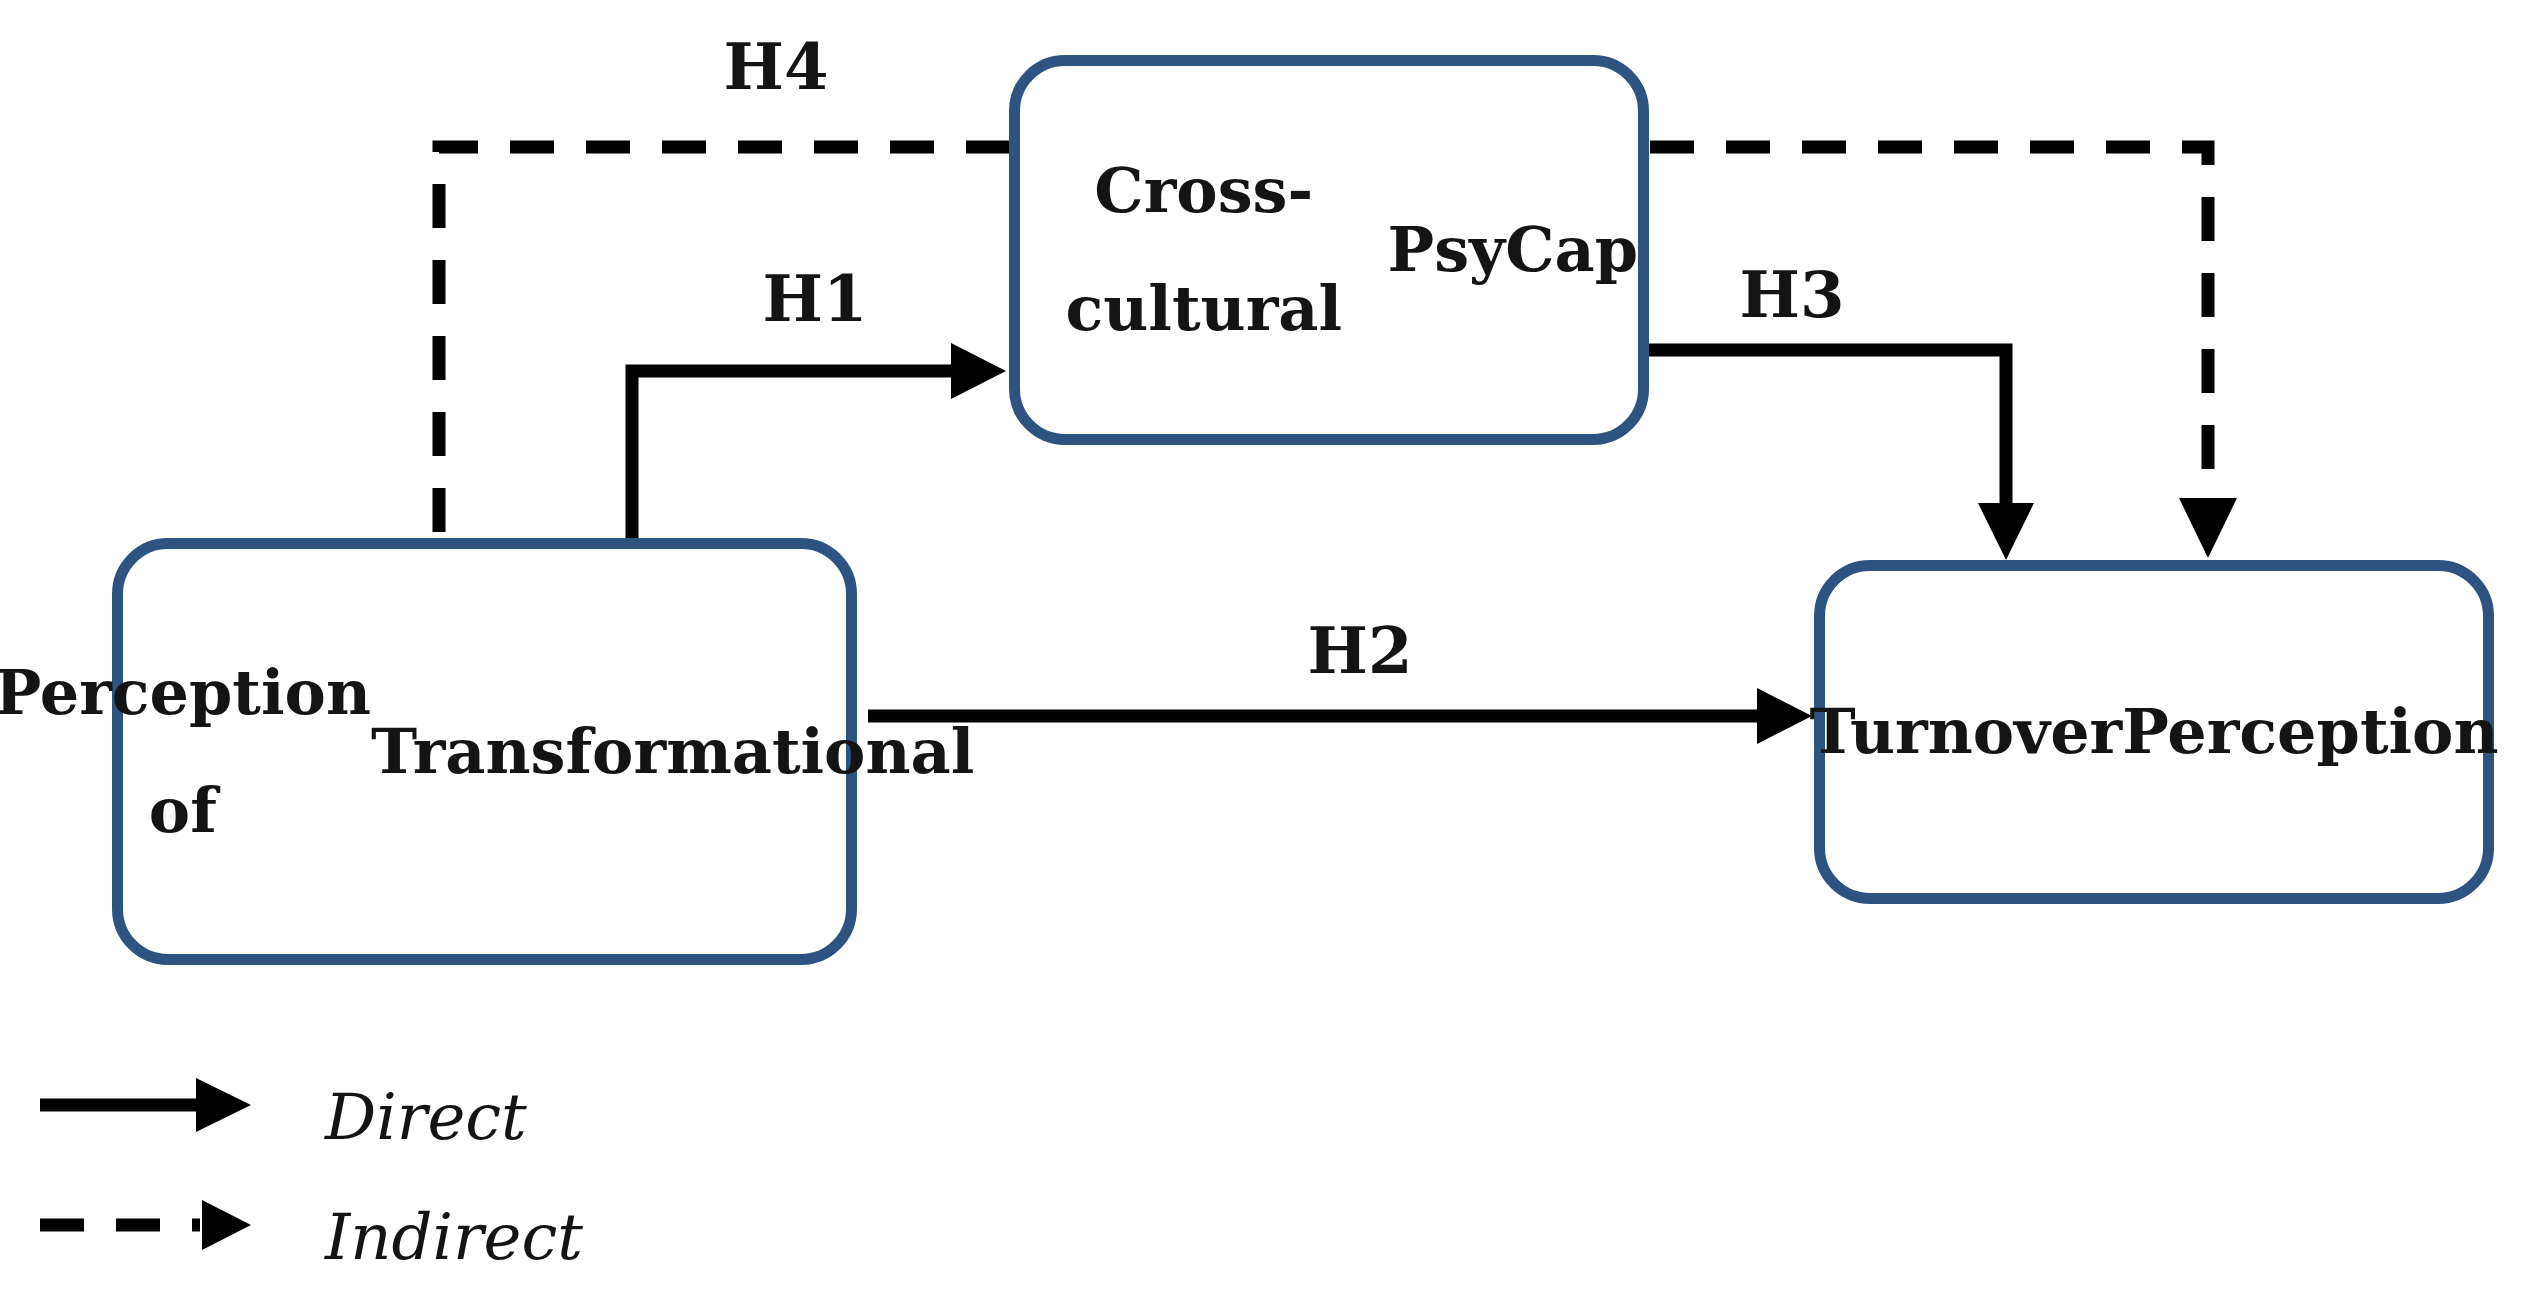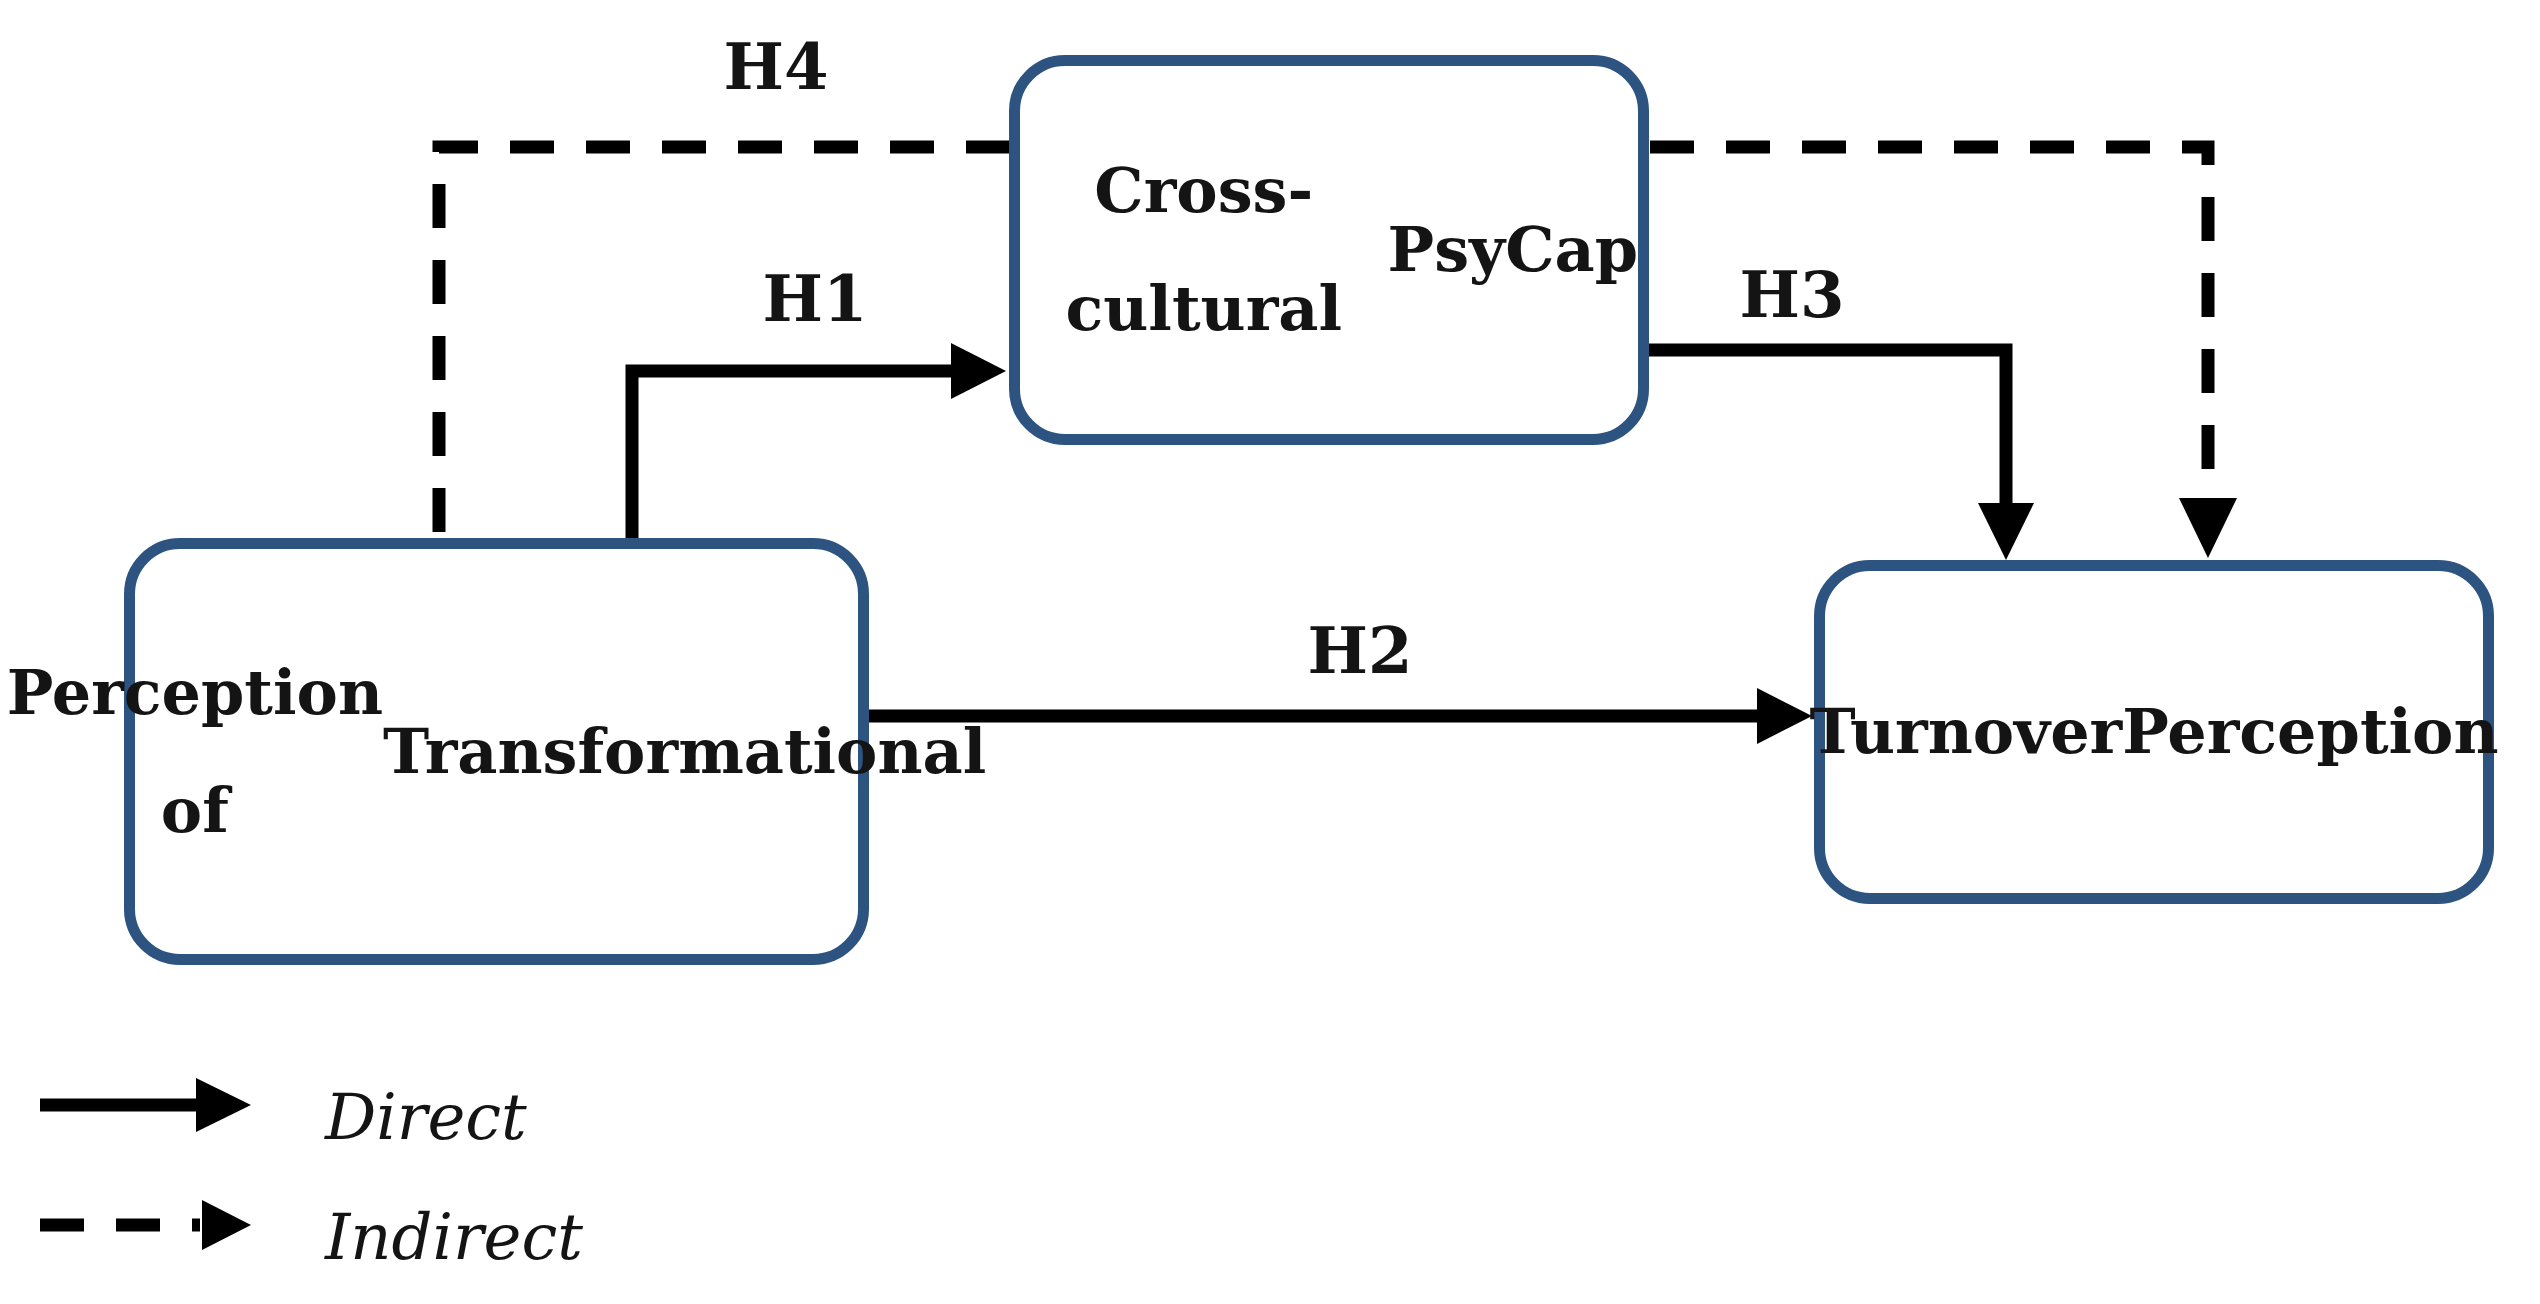--- a/index.html
+++ b/index.html
@@ -39,21 +39,21 @@
     flex-direction:row;
     align-items:center;
     justify-content:center;
     text-align:center;
     font-weight:bold;
     font-size:62px;
     line-height:118px;
     color:var(--text);
   }
   .node-psycap{left:1009px;top:55px;width:640px;height:390px;}
-  .node-perception{left:124px;top:538px;width:745px;height:427px;}
+  .node-perception{left:112px;top:538px;width:745px;height:427px;}
   .node-turnover{left:1814px;top:560px;width:680px;height:344px;}
   .hyp-label{
     position:absolute;
     z-index:3;
     transform:translate(-50%,-50%);
     font-weight:bold;
     font-size:64px;
     color:var(--text);
     white-space:nowrap;
   }

